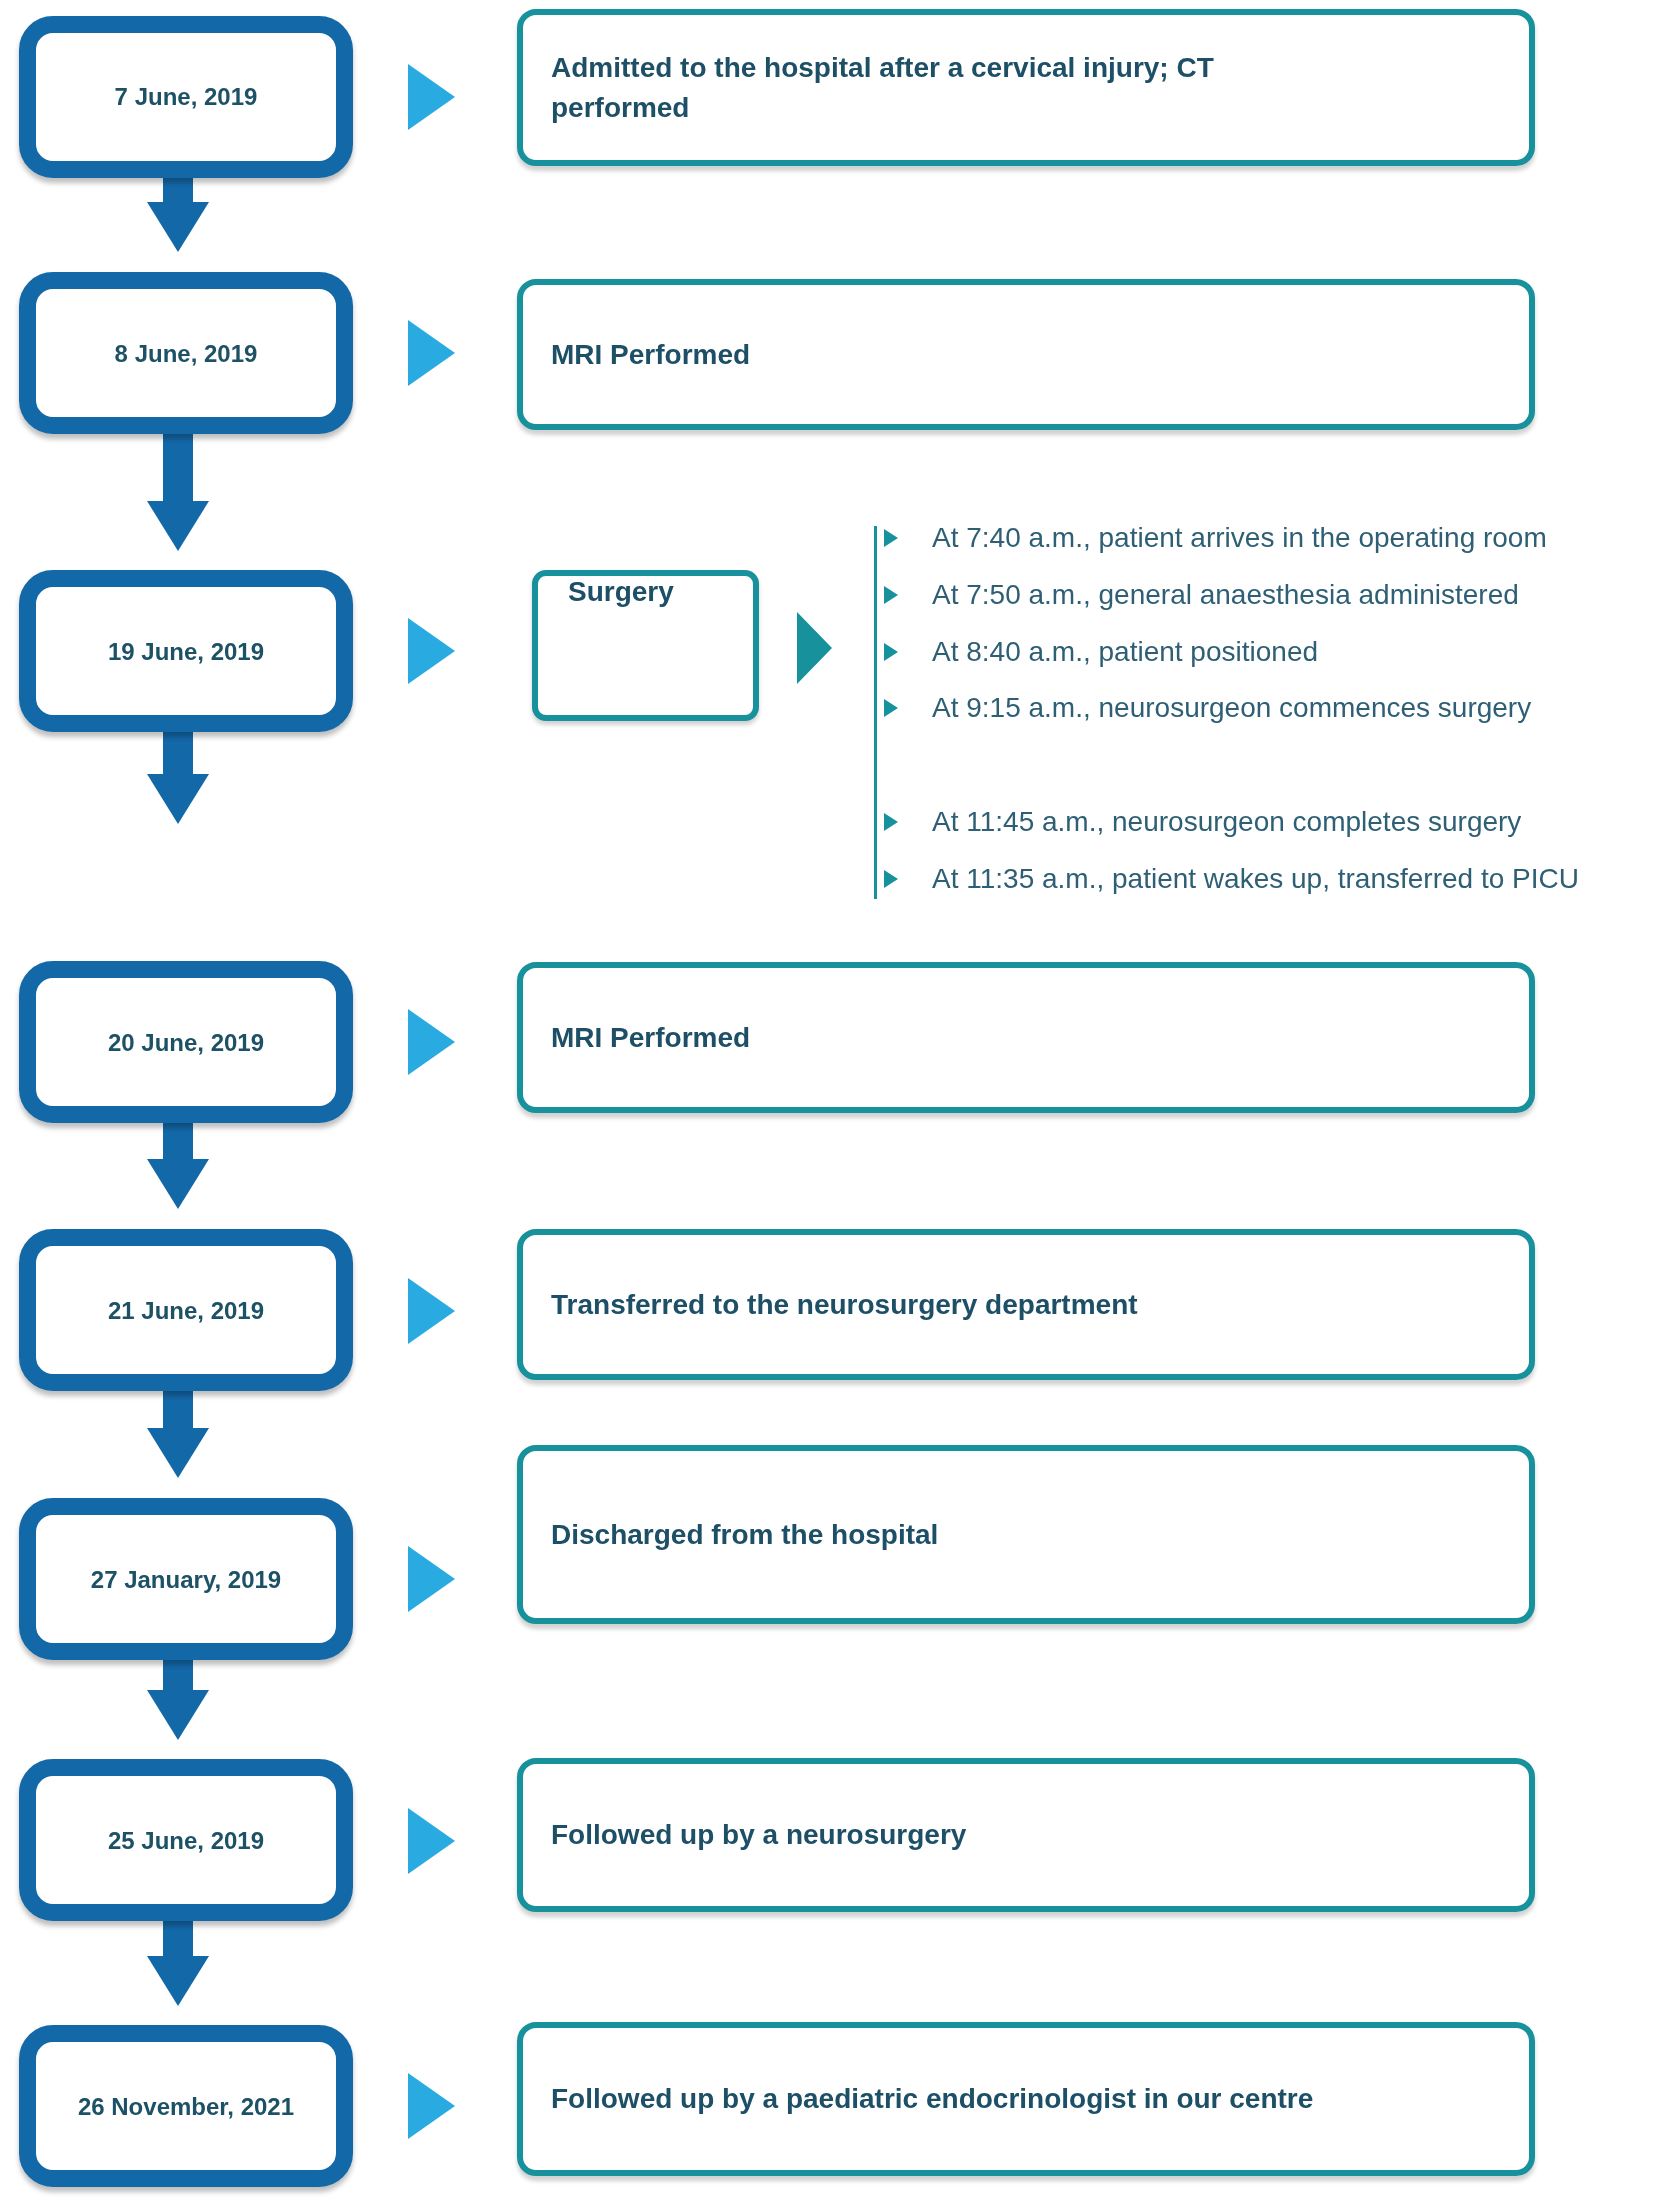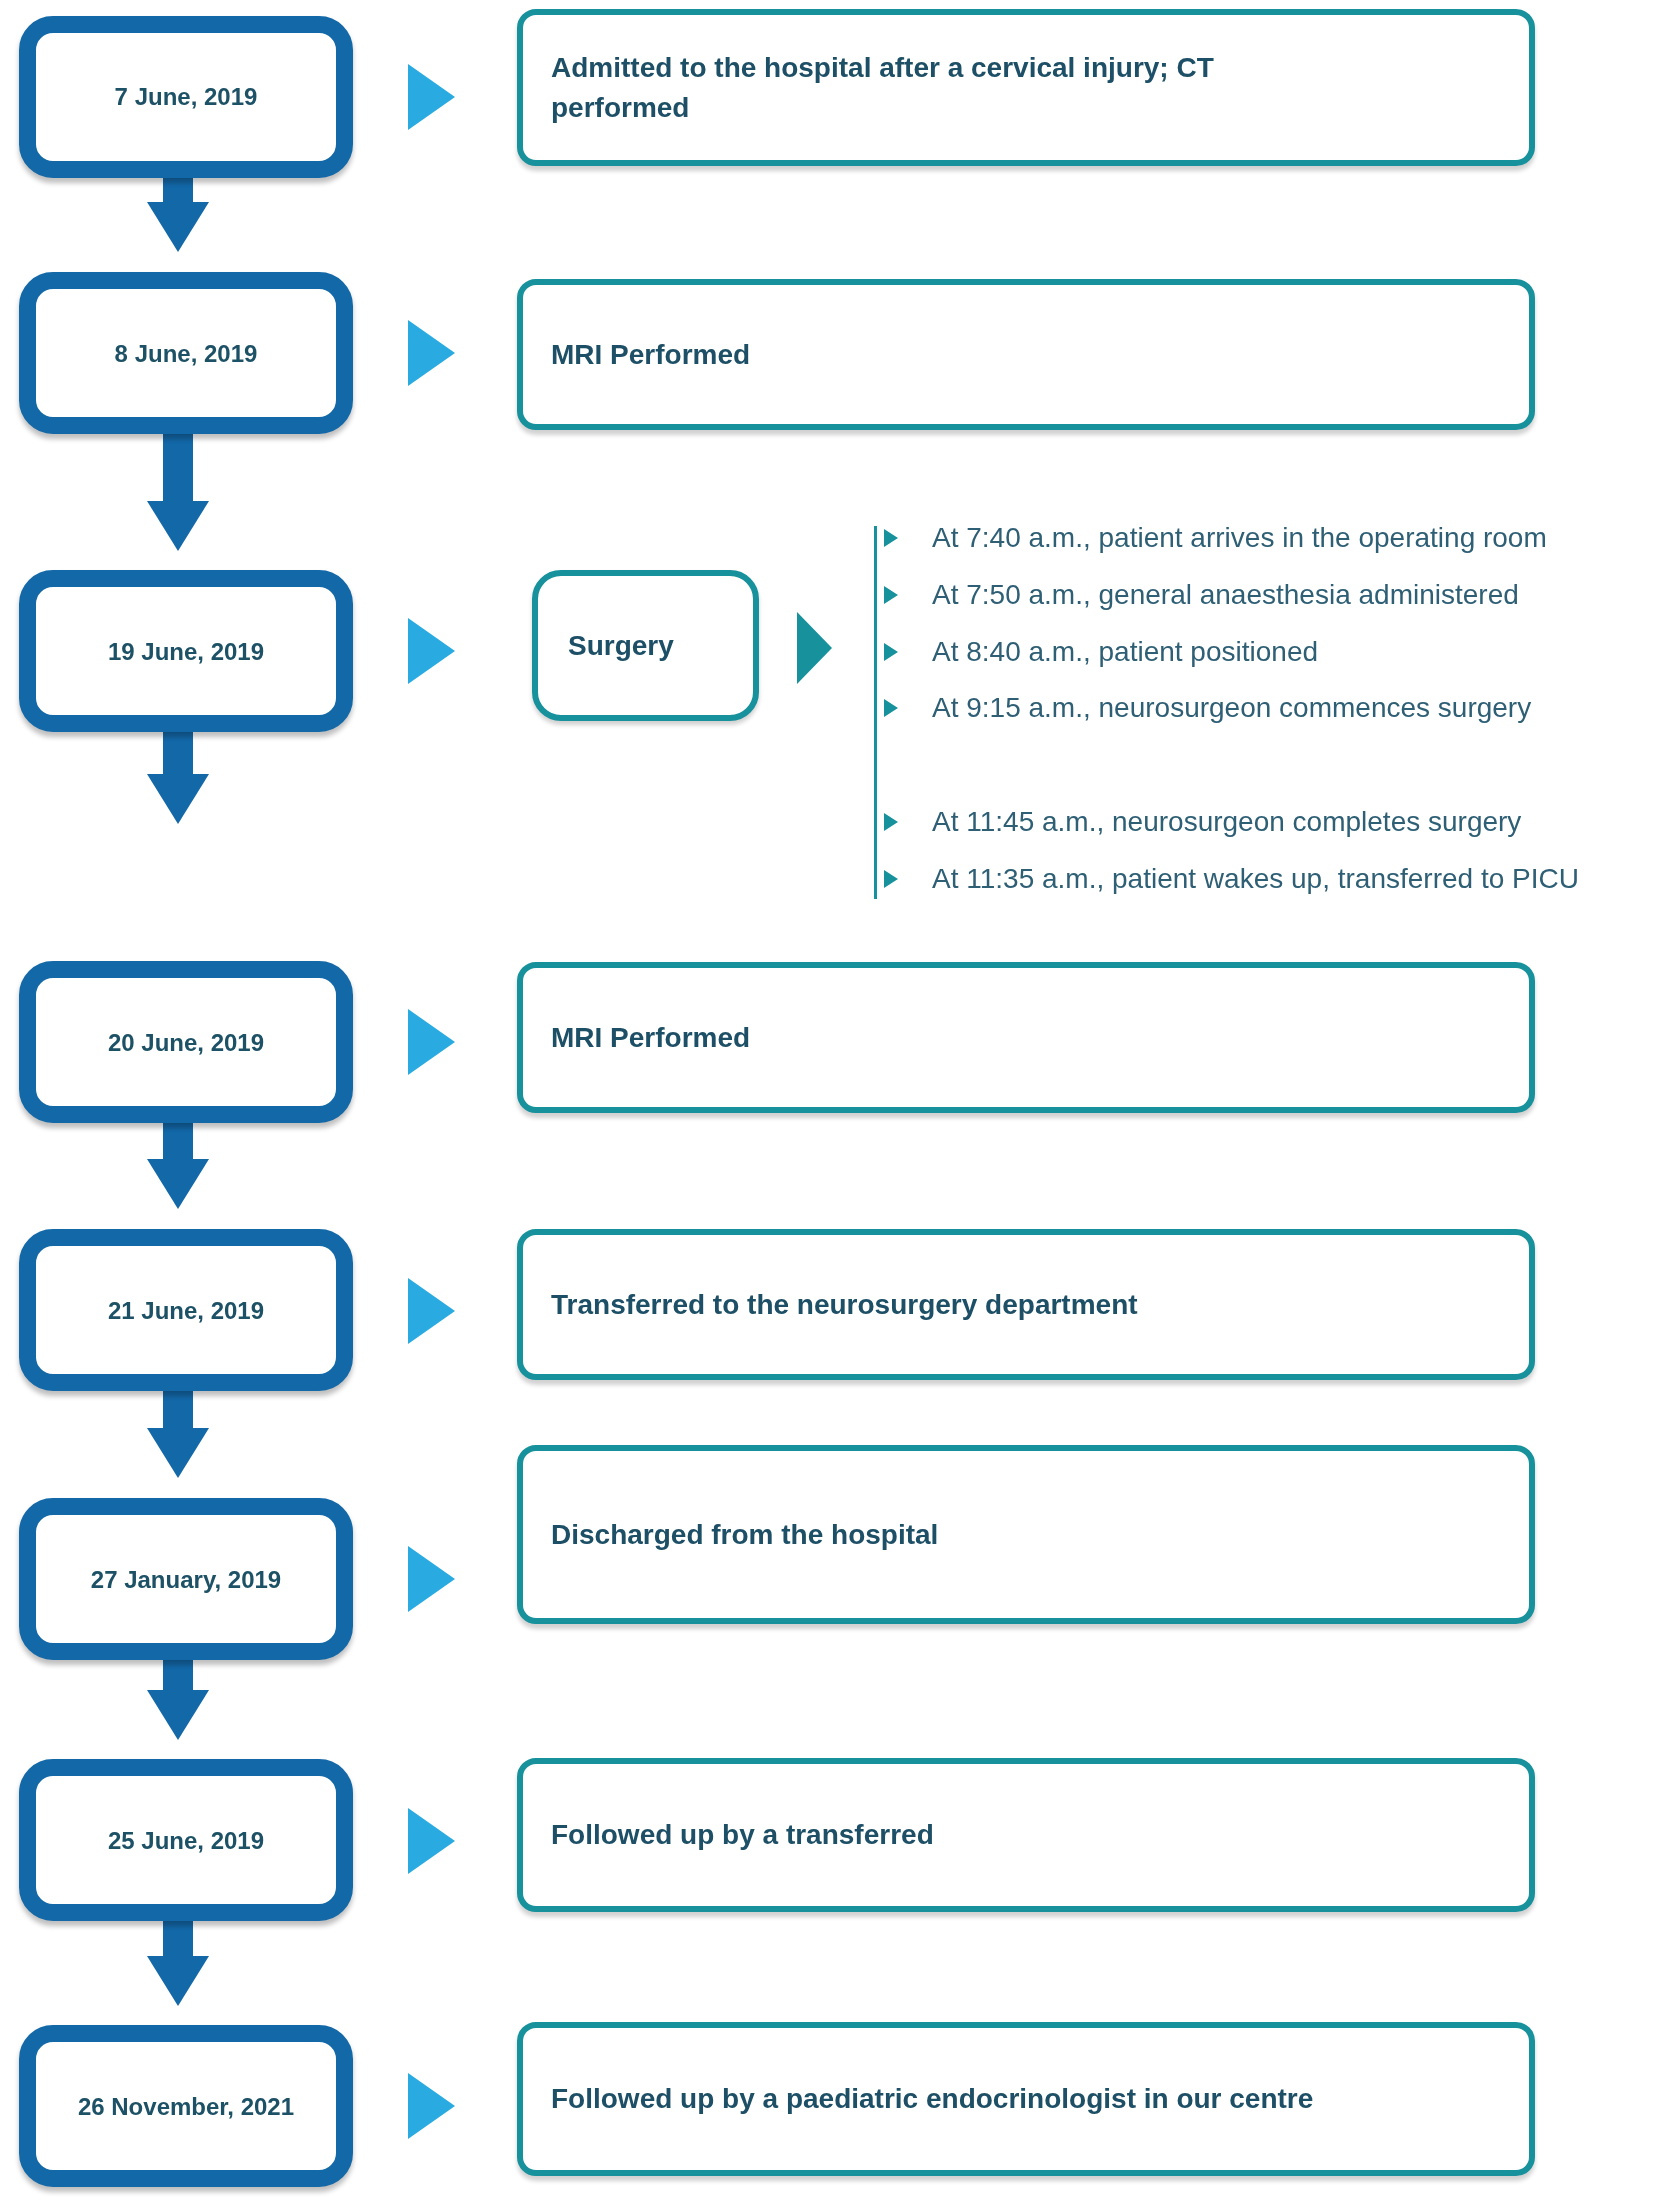--- a/index.html
+++ b/index.html
@@ -55,24 +55,24 @@
   }
   .eb .etxt{
     font-size:28px;font-weight:bold;color:var(--event-text);
     line-height:40px;
   }
   
   .sb{
     position:absolute;left:532px;top:570px;width:227px;height:151px;
     box-sizing:border-box;
     border:6.3px solid var(--teal);
-    border-radius:29px;
+    border-radius:14px;
     background:#fff;
     box-shadow:0 3.8px 4.4px rgba(0,0,0,.18);
-    display:flex;align-items:center;
+    display:flex;align-items:flex-start;
     padding-left:30px;
   }
   .sb .etxt{font-size:28px;font-weight:bold;color:var(--event-text);}
   
   .ta{
     position:absolute;left:797px;top:612px;width:0;height:0;
     border-left:35px solid var(--teal);
     border-top:36px solid transparent;
     border-bottom:36px solid transparent;
   }
@@ -224,21 +224,21 @@
     <div class="stem" style="height:45px"></div>
     <div class="head"></div>
     <div class="notch"></div>
   </div>
 
   <div class="db" style="top:1759px">
     <span class="dtxt">25 June, 2019</span>
   </div>
   <div class="fa" style="top:1808px"></div>
   <div class="eb" style="top:1758px;height:154px">
-    <span class="etxt">Followed up by a transferred</span>
+    <span class="etxt">Followed up by a neurosurgery</span>
   </div>
   <div class="connector" style="top:1904px">
     <div class="stem" style="height:52px"></div>
     <div class="head"></div>
     <div class="notch"></div>
   </div>
 
   <div class="db" style="top:2025px">
     <span class="dtxt">26 November, 2021</span>
   </div>

